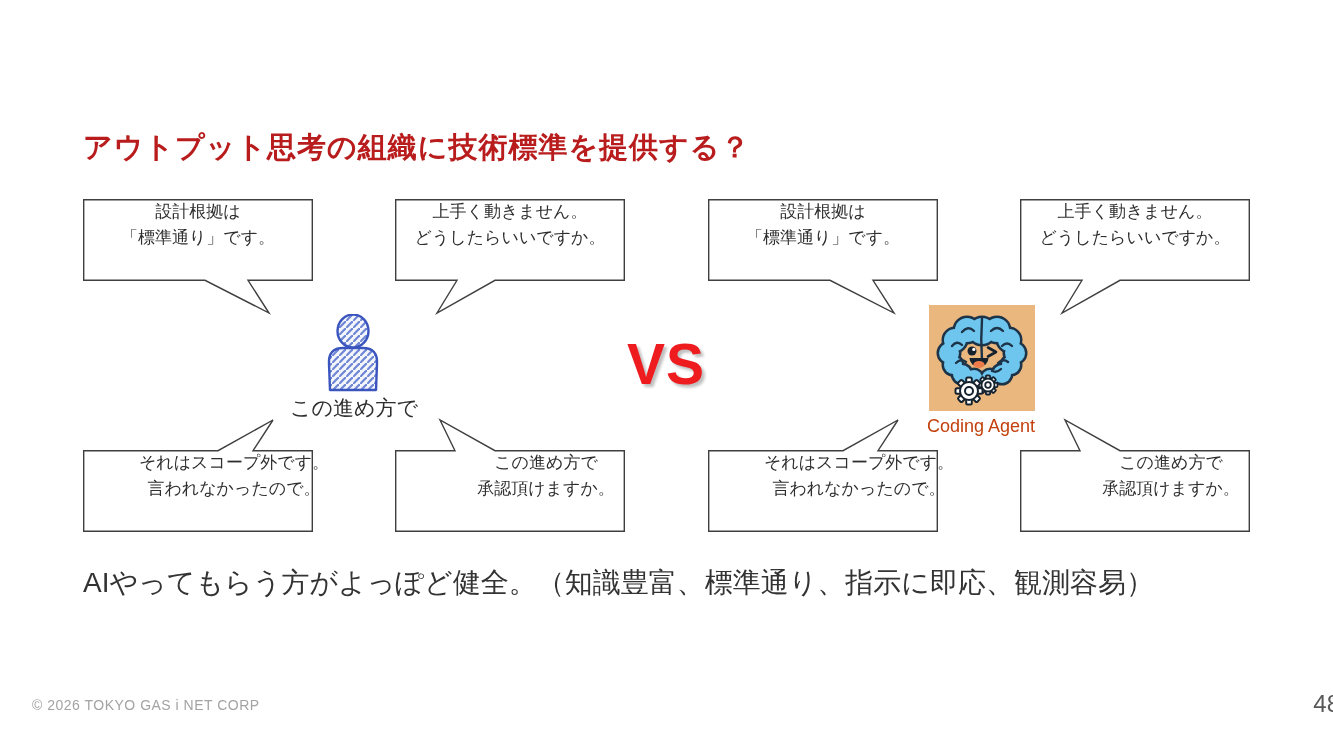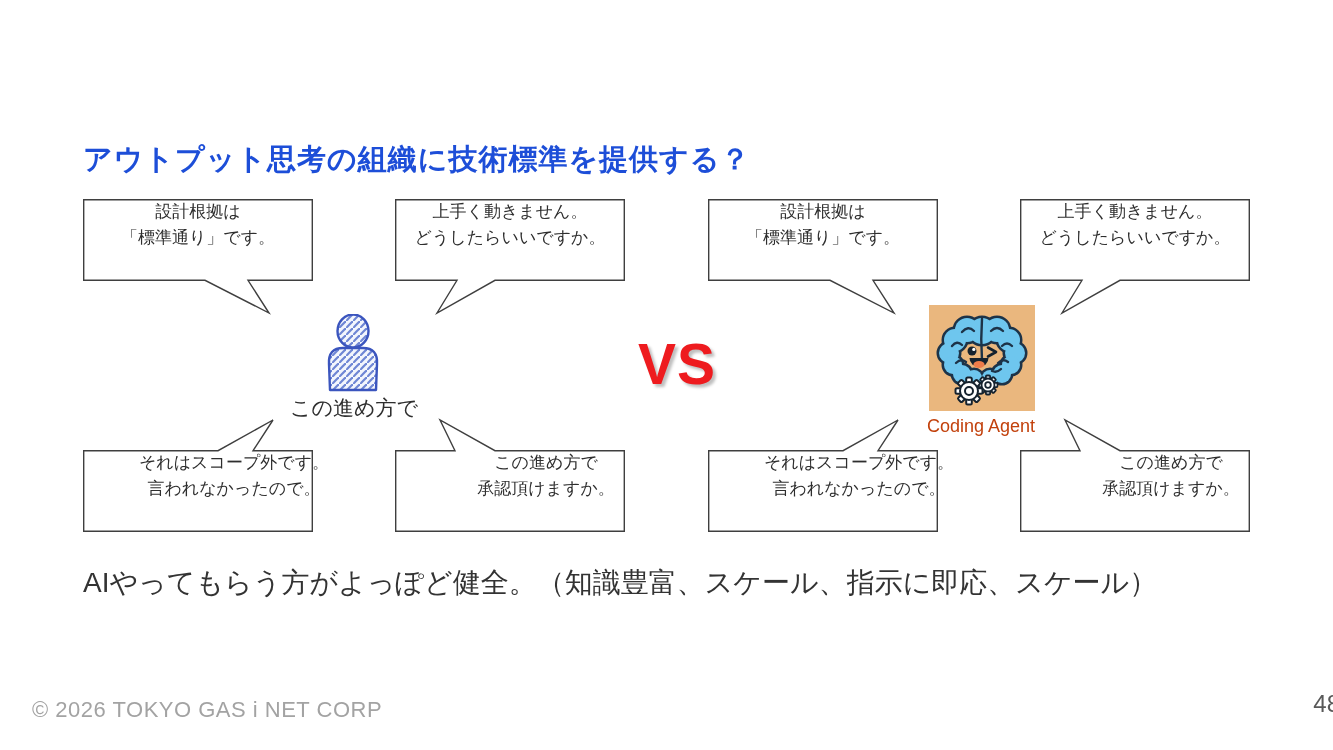--- a/index.html
+++ b/index.html
@@ -1,47 +1,47 @@
 <!DOCTYPE html>
 <html><head>
 <meta charset="utf-8">
 <style>
   html,body{margin:0;padding:0;background:#ffffff;}
   .slide{
     position:relative;width:1333px;height:750px;background:#ffffff;overflow:hidden;
     font-family:"Liberation Sans","DejaVu Sans",sans-serif;
   }
   .title{
-    position:absolute;left:83px;top:140px;
-    font-size:29px;font-weight:bold;color:#1d4ed8;letter-spacing:1px;white-space:nowrap;
+    position:absolute;left:83px;top:128px;
+    font-size:29px;font-weight:bold;color:#b91c1c;letter-spacing:1px;white-space:nowrap;
   }
   .bubble{position:absolute;width:230px;height:122px;}
   .bubble svg{position:absolute;left:0;top:0;display:block;}
   .bubble-text{
     position:absolute;left:0;width:230px;height:82px;
     display:flex;flex-direction:column;justify-content:flex-start;align-items:center;
     font-size:17px;line-height:26px;color:#2e2e2e;text-align:center;white-space:nowrap;
   }
   .bubble.top .bubble-text{top:0;}
   .bubble.bottom .bubble-text{top:40px;padding-left:36px;}
   .figure-label{
     position:absolute;text-align:center;color:#2e2e2e;white-space:nowrap;
   }
   .human-label{left:254px;top:394px;width:200px;font-size:21px;}
   .agent-label{left:881px;top:416px;width:200px;font-size:18px;color:#c2410c;}
   .vs{
-    position:absolute;left:616px;top:331px;width:100px;text-align:right;
+    position:absolute;left:616px;top:331px;width:100px;text-align:center;
     font-size:57px;font-weight:800;color:#ee1b1f;letter-spacing:1px;
     text-shadow:3px 3px 3px #bfbfbf;
   }
   .conclusion{
     position:absolute;left:83px;top:564px;font-size:28px;color:#333333;white-space:nowrap;
   }
   .footer-copyright{
-    position:absolute;left:32px;top:697px;font-size:22px;color:#a3a3a3;letter-spacing:0.5px;
+    position:absolute;left:32px;top:697px;font-size:14px;color:#a3a3a3;letter-spacing:0.5px;
   }
   .page-number{
     position:absolute;left:1280px;top:690px;width:60px;text-align:right;
     font-size:24px;color:#595959;
   }
   .icon-wrap{position:absolute;}
   .person-icon{left:325px;top:314px;}
   .brain-icon{left:929px;top:305px;}
 </style>
 </head>
@@ -215,18 +215,18 @@
           <rect x="37.2" y="72.5" width="5.6" height="27" rx="1.5" transform="rotate(135 40 86)"></rect>
           <rect x="37.2" y="72.5" width="5.6" height="27" rx="1.5"></rect>
           <circle cx="40" cy="86" r="9"></circle>
           <circle cx="40" cy="86" r="4"></circle>
         </g>
       </g>
     </svg>
   </div>
   <div class="figure-label agent-label">Coding Agent</div>
 
-  <div class="conclusion">AIやってもらう方がよっぽど健全。（知識豊富、スケール、指示に即応、スケール）</div>
+  <div class="conclusion">AIやってもらう方がよっぽど健全。（知識豊富、標準通り、指示に即応、観測容易）</div>
 
   <div class="footer-copyright">© 2026 TOKYO GAS i NET CORP</div>
   <div class="page-number">48</div>
 
 </div>
 
 </body></html>

